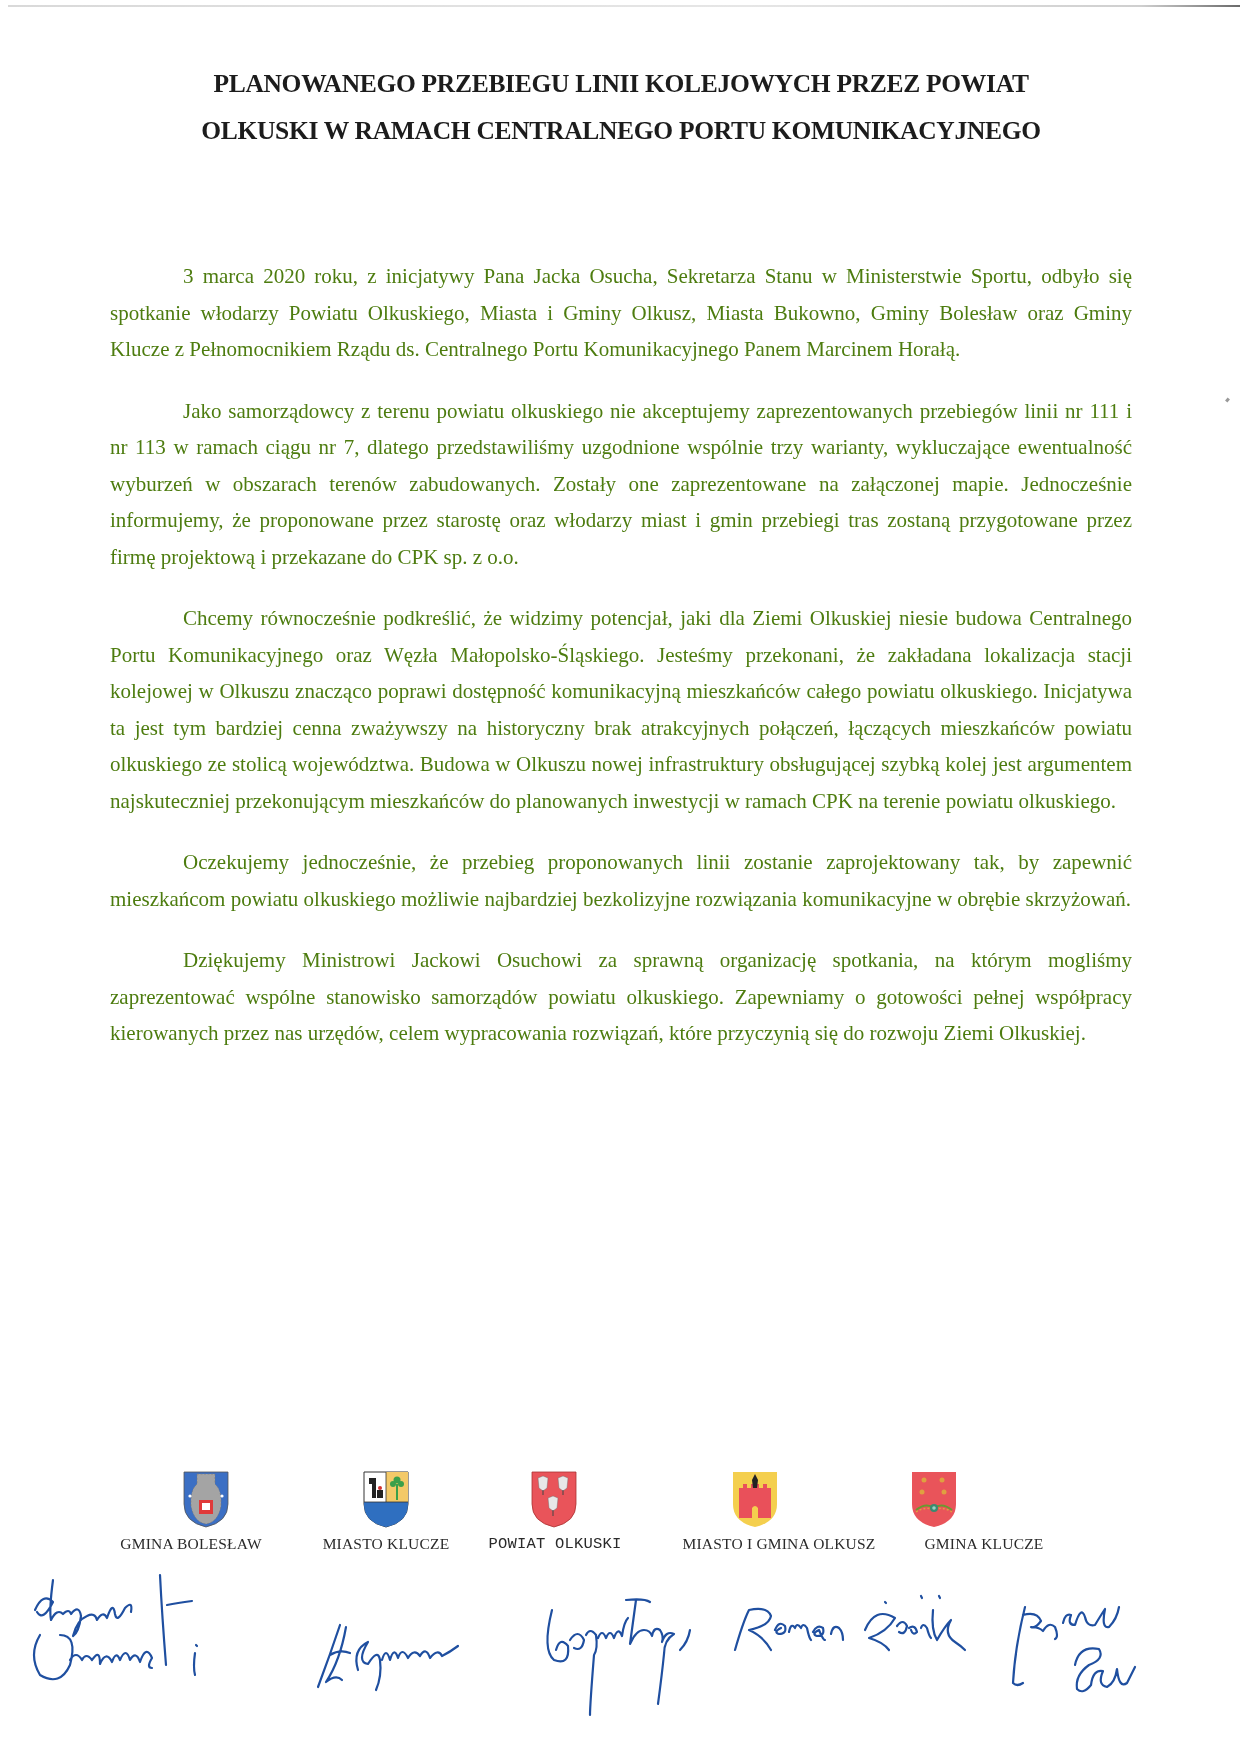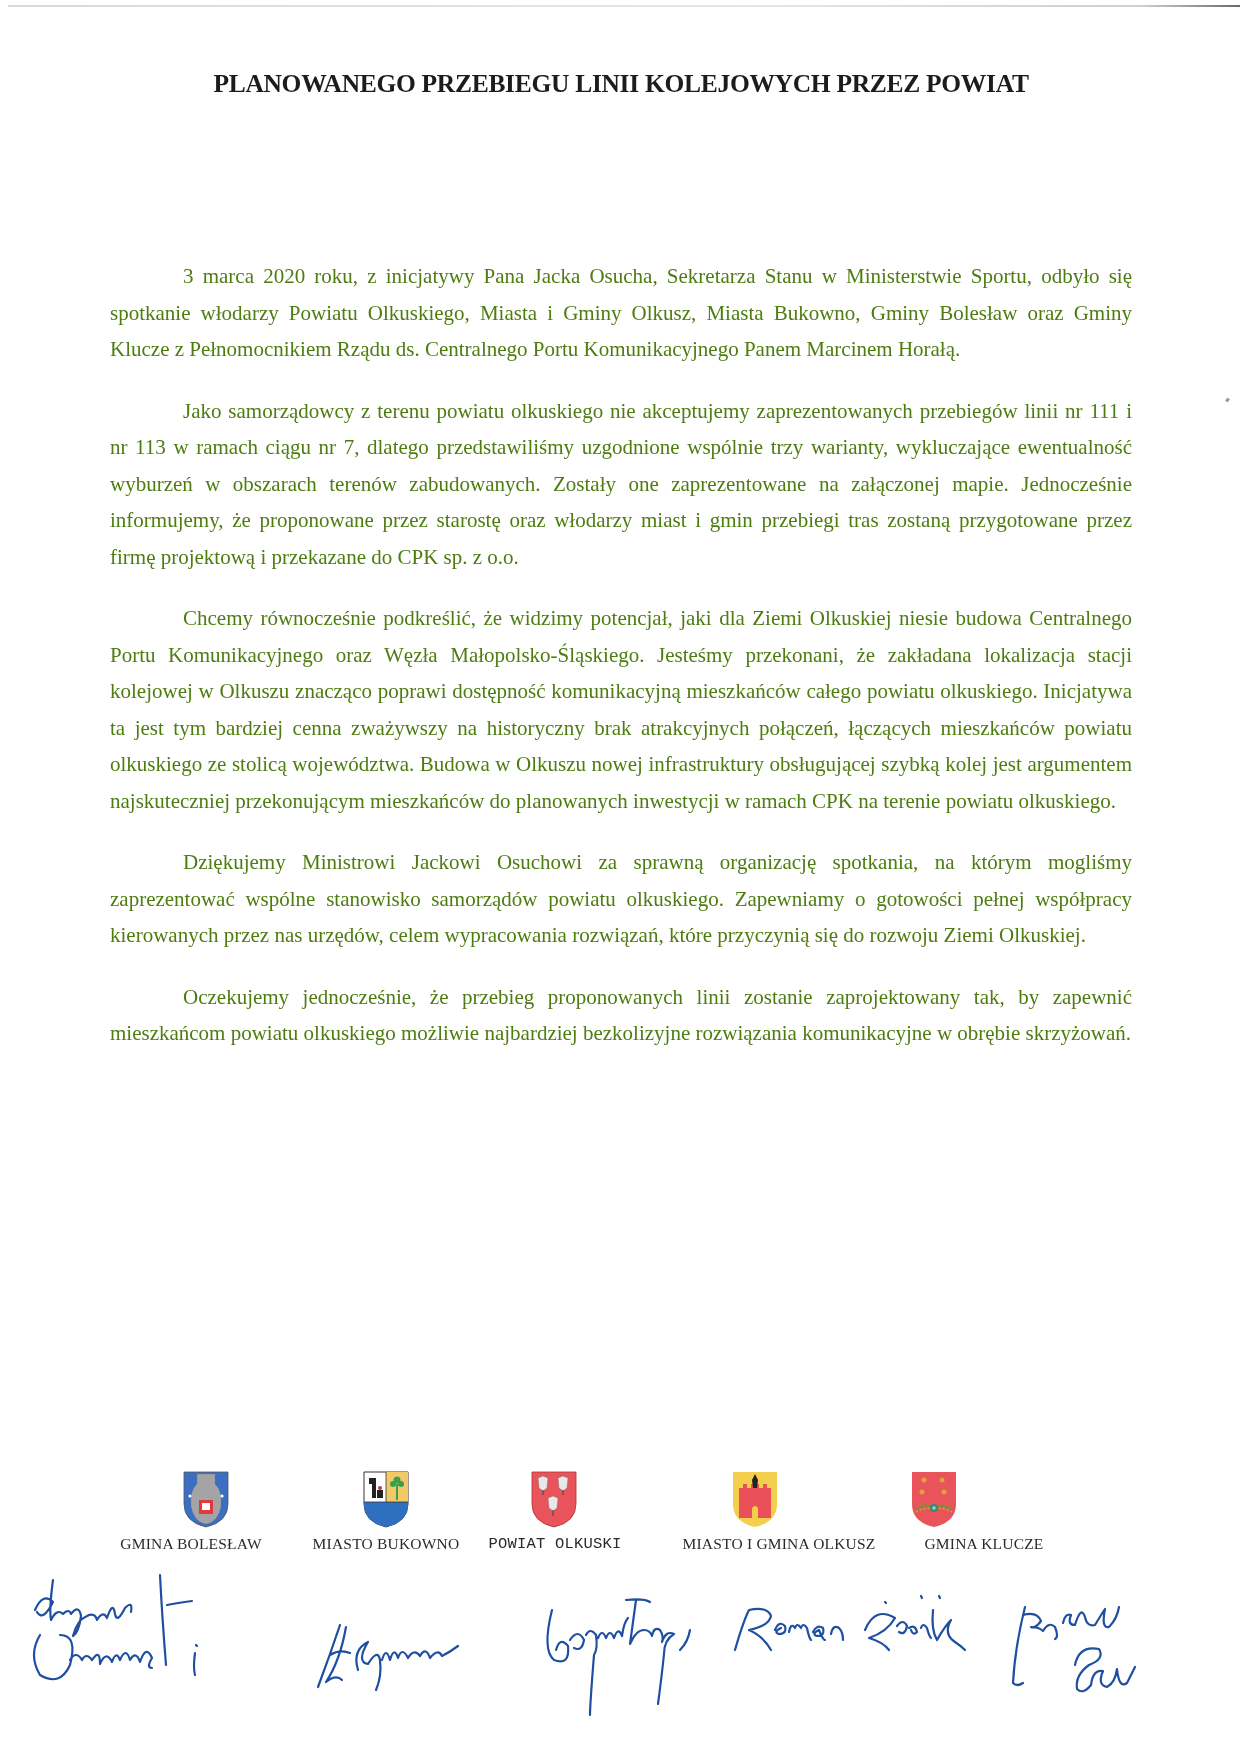--- a/index.html
+++ b/index.html
@@ -48,28 +48,29 @@
   .sig svg { display: block; overflow: visible; }
   .sig path { fill: none; stroke: #1f4fa0; stroke-width: 2.2; stroke-linecap: round; stroke-linejoin: round; }
 </style>
 </head>
 <body>
 
 <div class="top-rule"></div>
 
 <div class="title">
   <div>PLANOWANEGO PRZEBIEGU LINII KOLEJOWYCH PRZEZ POWIAT</div>
+  <div>OLKUSKI W RAMACH CENTRALNEGO PORTU KOMUNIKACYJNEGO</div>
 </div>
 
 <div class="body">
   <p class="para">3 marca 2020 roku, z inicjatywy Pana Jacka Osucha, Sekretarza Stanu w Ministerstwie Sportu, odbyło się spotkanie włodarzy Powiatu Olkuskiego, Miasta i Gminy Olkusz, Miasta Bukowno, Gminy Bolesław oraz Gminy Klucze z Pełnomocnikiem Rządu ds. Centralnego Portu Komunikacyjnego Panem Marcinem Horałą.</p>
   <p class="para">Jako samorządowcy z terenu powiatu olkuskiego nie akceptujemy zaprezentowanych przebiegów linii nr 111 i nr 113 w ramach ciągu nr 7, dlatego przedstawiliśmy uzgodnione wspólnie trzy warianty, wykluczające ewentualność wyburzeń w obszarach terenów zabudowanych. Zostały one zaprezentowane na załączonej mapie. Jednocześnie informujemy, że proponowane przez starostę oraz włodarzy miast i gmin przebiegi tras zostaną przygotowane przez firmę projektową i przekazane do CPK sp. z o.o.</p>
   <p class="para">Chcemy równocześnie podkreślić, że widzimy potencjał, jaki dla Ziemi Olkuskiej niesie budowa Centralnego Portu Komunikacyjnego oraz Węzła Małopolsko-Śląskiego. Jesteśmy przekonani, że zakładana lokalizacja stacji kolejowej w Olkuszu znacząco poprawi dostępność komunikacyjną mieszkańców całego powiatu olkuskiego. Inicjatywa ta jest tym bardziej cenna zważywszy na historyczny brak atrakcyjnych połączeń, łączących mieszkańców powiatu olkuskiego ze stolicą województwa. Budowa w Olkuszu nowej infrastruktury obsługującej szybką kolej jest argumentem najskuteczniej przekonującym mieszkańców do planowanych inwestycji w ramach CPK na terenie powiatu olkuskiego.</p>
+  <p class="para">Oczekujemy jednocześnie, że przebieg proponowanych linii zostanie zaprojektowany tak, by zapewnić mieszkańcom powiatu olkuskiego możliwie najbardziej bezkolizyjne rozwiązania komunikacyjne w obrębie skrzyżowań.</p>
   <p class="para">Dziękujemy Ministrowi Jackowi Osuchowi za sprawną organizację spotkania, na którym mogliśmy zaprezentować wspólne stanowisko samorządów powiatu olkuskiego. Zapewniamy o gotowości pełnej współpracy kierowanych przez nas urzędów, celem wypracowania rozwiązań, które przyczynią się do rozwoju Ziemi Olkuskiej.</p>
-  <p class="para">Oczekujemy jednocześnie, że przebieg proponowanych linii zostanie zaprojektowany tak, by zapewnić mieszkańcom powiatu olkuskiego możliwie najbardziej bezkolizyjne rozwiązania komunikacyjne w obrębie skrzyżowań.</p>
 </div>
 
 <div class="stray-mark"></div>
 
 <div class="crests">
   <div class="crest" style="left:72px">
     <svg viewBox="0 0 48 58">
       <path d="M2 2 H46 V34 Q46 52 24 57 Q2 52 2 34 Z" fill="#3b6fc4" stroke="#555" stroke-width="0.8"></path>
       <path d="M15 4 H33 V14 Q40 20 39 36 Q36 52 24 54 Q12 52 9 36 Q8 20 15 14 Z" fill="#a4a4a4"></path>
       <path d="M15 4 H33 V14 Q40 20 39 36 Q36 52 24 54 Q12 52 9 36 Q8 20 15 14 Z" fill="none" stroke="#777" stroke-width="0.6" stroke-dasharray="2 1.5"></path>
@@ -129,21 +130,21 @@
       <path d="M6 40 Q16 32 24 38 Q32 32 42 40" fill="none" stroke="#6a9a30" stroke-width="2"></path>
       <path d="M6 42 Q16 36 24 40 Q32 36 42 42" fill="none" stroke="#e0a040" stroke-width="1.4" stroke-dasharray="2 2"></path>
       <circle cx="24" cy="38" r="4" fill="#3a8a70"></circle>
       <circle cx="24" cy="38" r="1.8" fill="#9ad0c0"></circle>
     </svg>
   </div>
 </div>
 
 <div class="labels">
   <div class="label" style="left:191px; top:0;">GMINA BOLESŁAW</div>
-  <div class="label" style="left:386px; top:0;">MIASTO BUKOWNO</div>
+  <div class="label" style="left:386px; top:0;">MIASTO KLUCZE</div>
   <div class="label" style="left:555px; top:0;font-family:Liberation Mono, monospace;">POWIAT OLKUSKI</div>
   <div class="label" style="left:755px; top:0;margin-left:24px;">MIASTO I GMINA OLKUSZ</div>
   <div class="label" style="left:984px; top:0;">GMINA KLUCZE</div>
 </div>
 
 <div class="sig" style="left:15px; top:1565px;">
   <svg width="200" height="130" viewBox="0 0 200 130">
     <path d="M20 45 q8 -18 18 -8 q-10 20 -16 10 M38 15 q-4 30 -2 40 q6 -12 12 -6 q6 -6 8 0 q8 -10 10 2 q-2 16 -8 20 q4 -16 14 -20 q8 -4 10 4 q6 -10 10 -2 q6 -18 8 -4 q2 10 10 -6 q8 -8 6 4 M145 10 q2 40 6 90 M152 40 q10 -2 25 -4"></path>
     <path d="M25 70 q-12 20 0 40 q20 12 30 -10 q8 -30 -10 -30 M55 95 q6 -10 12 0 q4 -8 10 0 q8 -12 8 4 q6 -14 12 -2 q4 -12 8 -2 q6 -14 10 0 q6 -10 10 2 q6 -18 12 -4 q-6 10 0 10 M180 88 q-2 14 0 22 M181 80 l1 1"></path>
   </svg>

